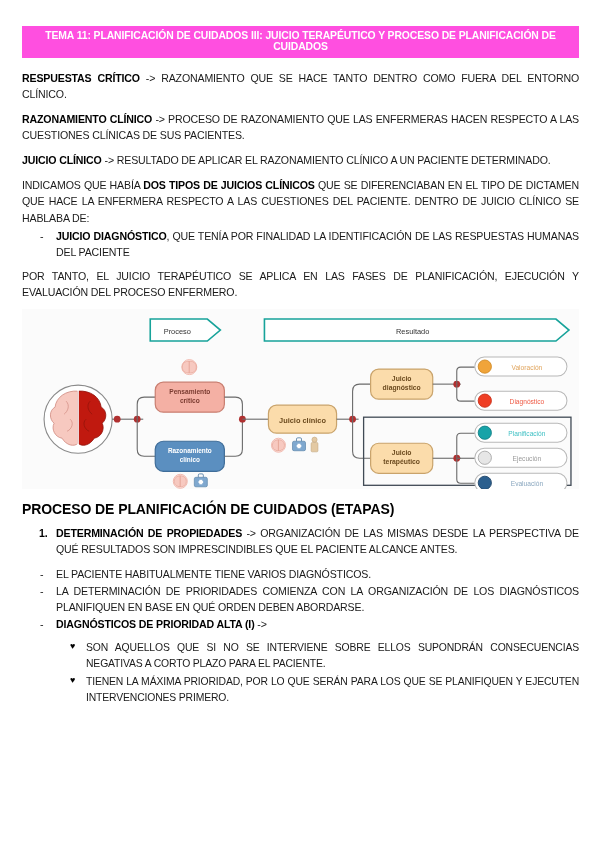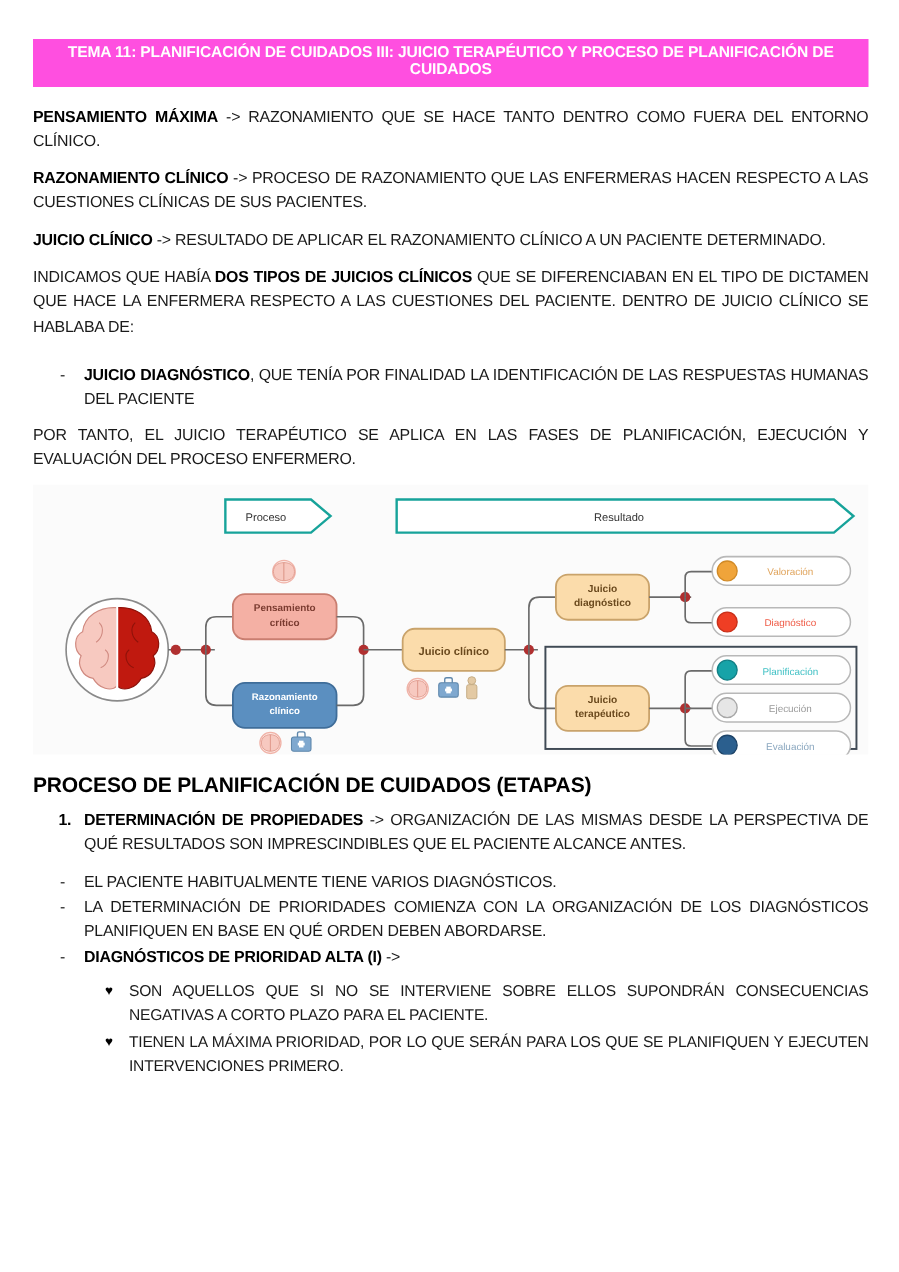--- a/index.html
+++ b/index.html
@@ -39,21 +39,21 @@
     line-height: 1.52;
     color: #1a1a1a;
     text-align: justify;
     margin-bottom: 9px;
     letter-spacing: -0.15px;
   }
   .para b, .lead {
     font-weight: bold;
     color: #000;
   }
-  .para.tight { margin-bottom: 16px; }
+  .para.tight { margin-bottom: 2px; }
 
   
   ul.dashlist, ul.heartlist, ol.numlist {
     list-style: none;
     margin: 0 0 8px 0;
     padding: 0;
   }
   ul.dashlist > li {
     position: relative;
     padding-left: 34px;
@@ -126,21 +126,21 @@
   svg.diagram { display: block; width: 100%; height: auto; }
 </style>
 </head>
 <body>
 
 <div class="page">
 
   <div class="title-banner">TEMA 11: PLANIFICACIÓN DE CUIDADOS III: JUICIO TERAPÉUTICO Y PROCESO DE PLANIFICACIÓN DE CUIDADOS</div>
 
   <p class="para">
-    <b>PENSAMIENTO MÁXIMA</b><span> -&gt; </span><span>RAZONAMIENTO QUE SE HACE TANTO DENTRO COMO FUERA DEL ENTORNO CLÍNICO.</span>
+    <b>RESPUESTAS CRÍTICO</b><span> -&gt; </span><span>RAZONAMIENTO QUE SE HACE TANTO DENTRO COMO FUERA DEL ENTORNO CLÍNICO.</span>
   </p>
 
   <p class="para">
     <b>RAZONAMIENTO CLÍNICO</b><span> -&gt; </span><span>PROCESO DE RAZONAMIENTO QUE LAS ENFERMERAS HACEN RESPECTO A LAS CUESTIONES CLÍNICAS DE SUS PACIENTES.</span>
   </p>
 
   <p class="para">
     <b>JUICIO CLÍNICO</b><span> -&gt; </span><span>RESULTADO DE APLICAR EL RAZONAMIENTO CLÍNICO A UN PACIENTE DETERMINADO.</span>
   </p>
 

